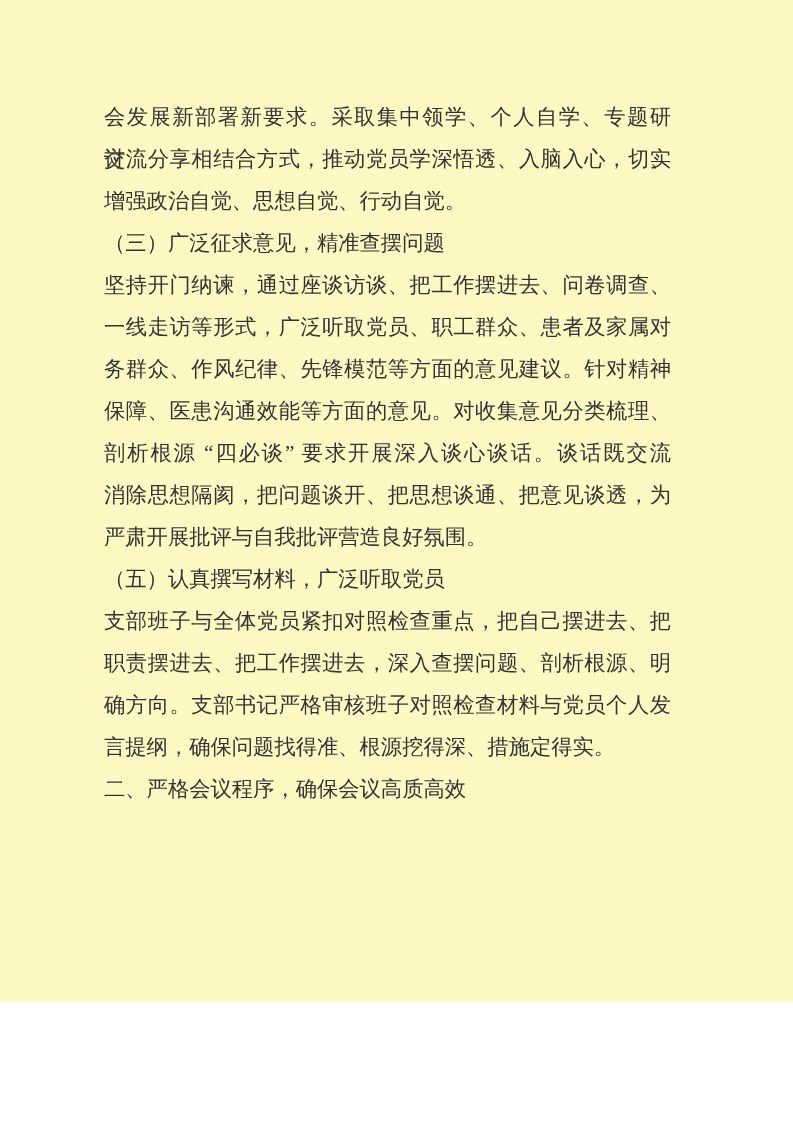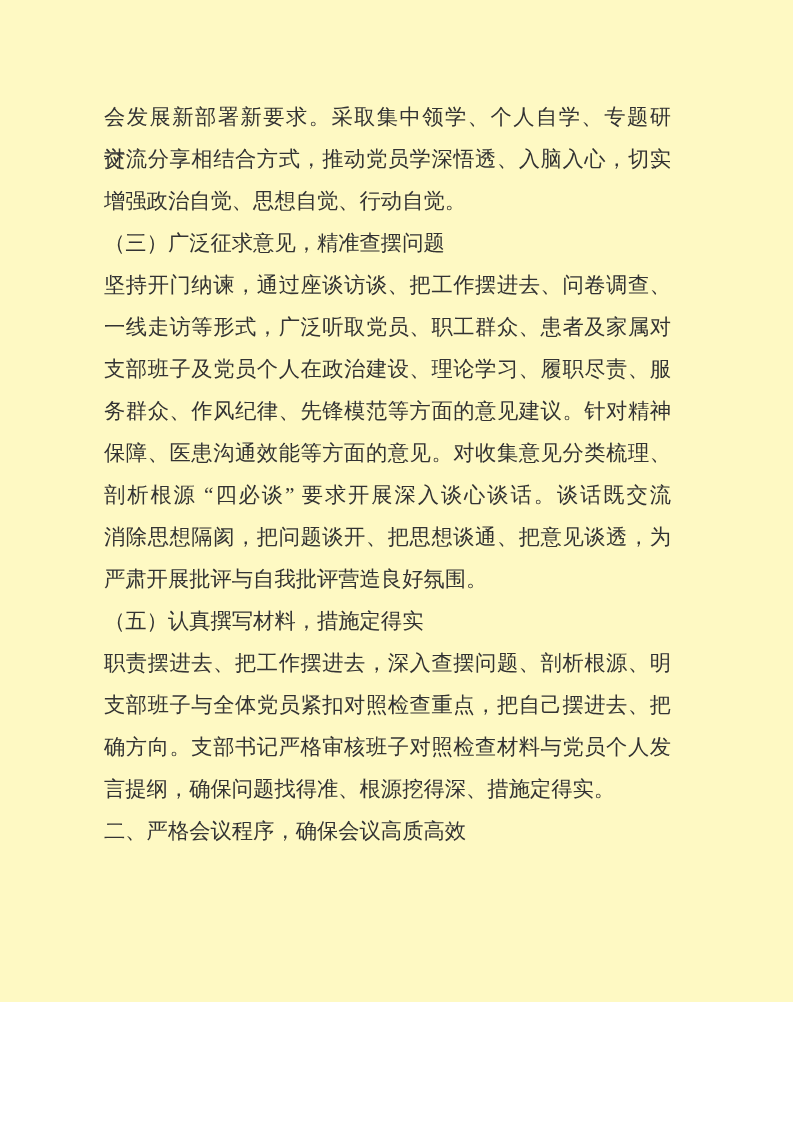--- a/index.html
+++ b/index.html
@@ -52,26 +52,25 @@
 <body>
 
 <div class="page">
   <div class="text-block">
       <div class="line full">会发展新部署新要求。采取集中领学、个人自学、专题研讨、</div>
       <div class="line full">交流分享相结合方式，推动党员学深悟透、入脑入心，切实</div>
       <div class="line end">增强政治自觉、思想自觉、行动自觉。</div>
       <div class="line heading">（三）广泛征求意见，精准查摆问题</div>
       <div class="line full">坚持开门纳谏，通过座谈访谈、把工作摆进去、问卷调查、</div>
       <div class="line full">一线走访等形式，广泛听取党员、职工群众、患者及家属对</div>
-      <div class="line full">支部班子及党员个人在政治建设、理论学习、履职尽责、服</div>
       <div class="line full">务群众、作风纪律、先锋模范等方面的意见建议。针对精神</div>
       <div class="line full">保障、医患沟通效能等方面的意见。对收集意见分类梳理、</div>
       <div class="line full">剖析根源 “四必谈” 要求开展深入谈心谈话。谈话既交流</div>
       <div class="line full">消除思想隔阂，把问题谈开、把思想谈通、把意见谈透，为</div>
       <div class="line end">严肃开展批评与自我批评营造良好氛围。</div>
-      <div class="line heading">（五）认真撰写材料，措施定得实</div>
+      <div class="line heading">（五）认真撰写材料，广泛听取党员</div>
+      <div class="line full">支部班子与全体党员紧扣对照检查重点，把自己摆进去、把</div>
       <div class="line full">职责摆进去、把工作摆进去，深入查摆问题、剖析根源、明</div>
-      <div class="line full">支部班子与全体党员紧扣对照检查重点，把自己摆进去、把</div>
       <div class="line full">确方向。支部书记严格审核班子对照检查材料与党员个人发</div>
       <div class="line end">言提纲，确保问题找得准、根源挖得深、措施定得实。</div>
       <div class="line heading">二、严格会议程序，确保会议高质高效</div>
     </div>
 </div>
 
 </body></html>

